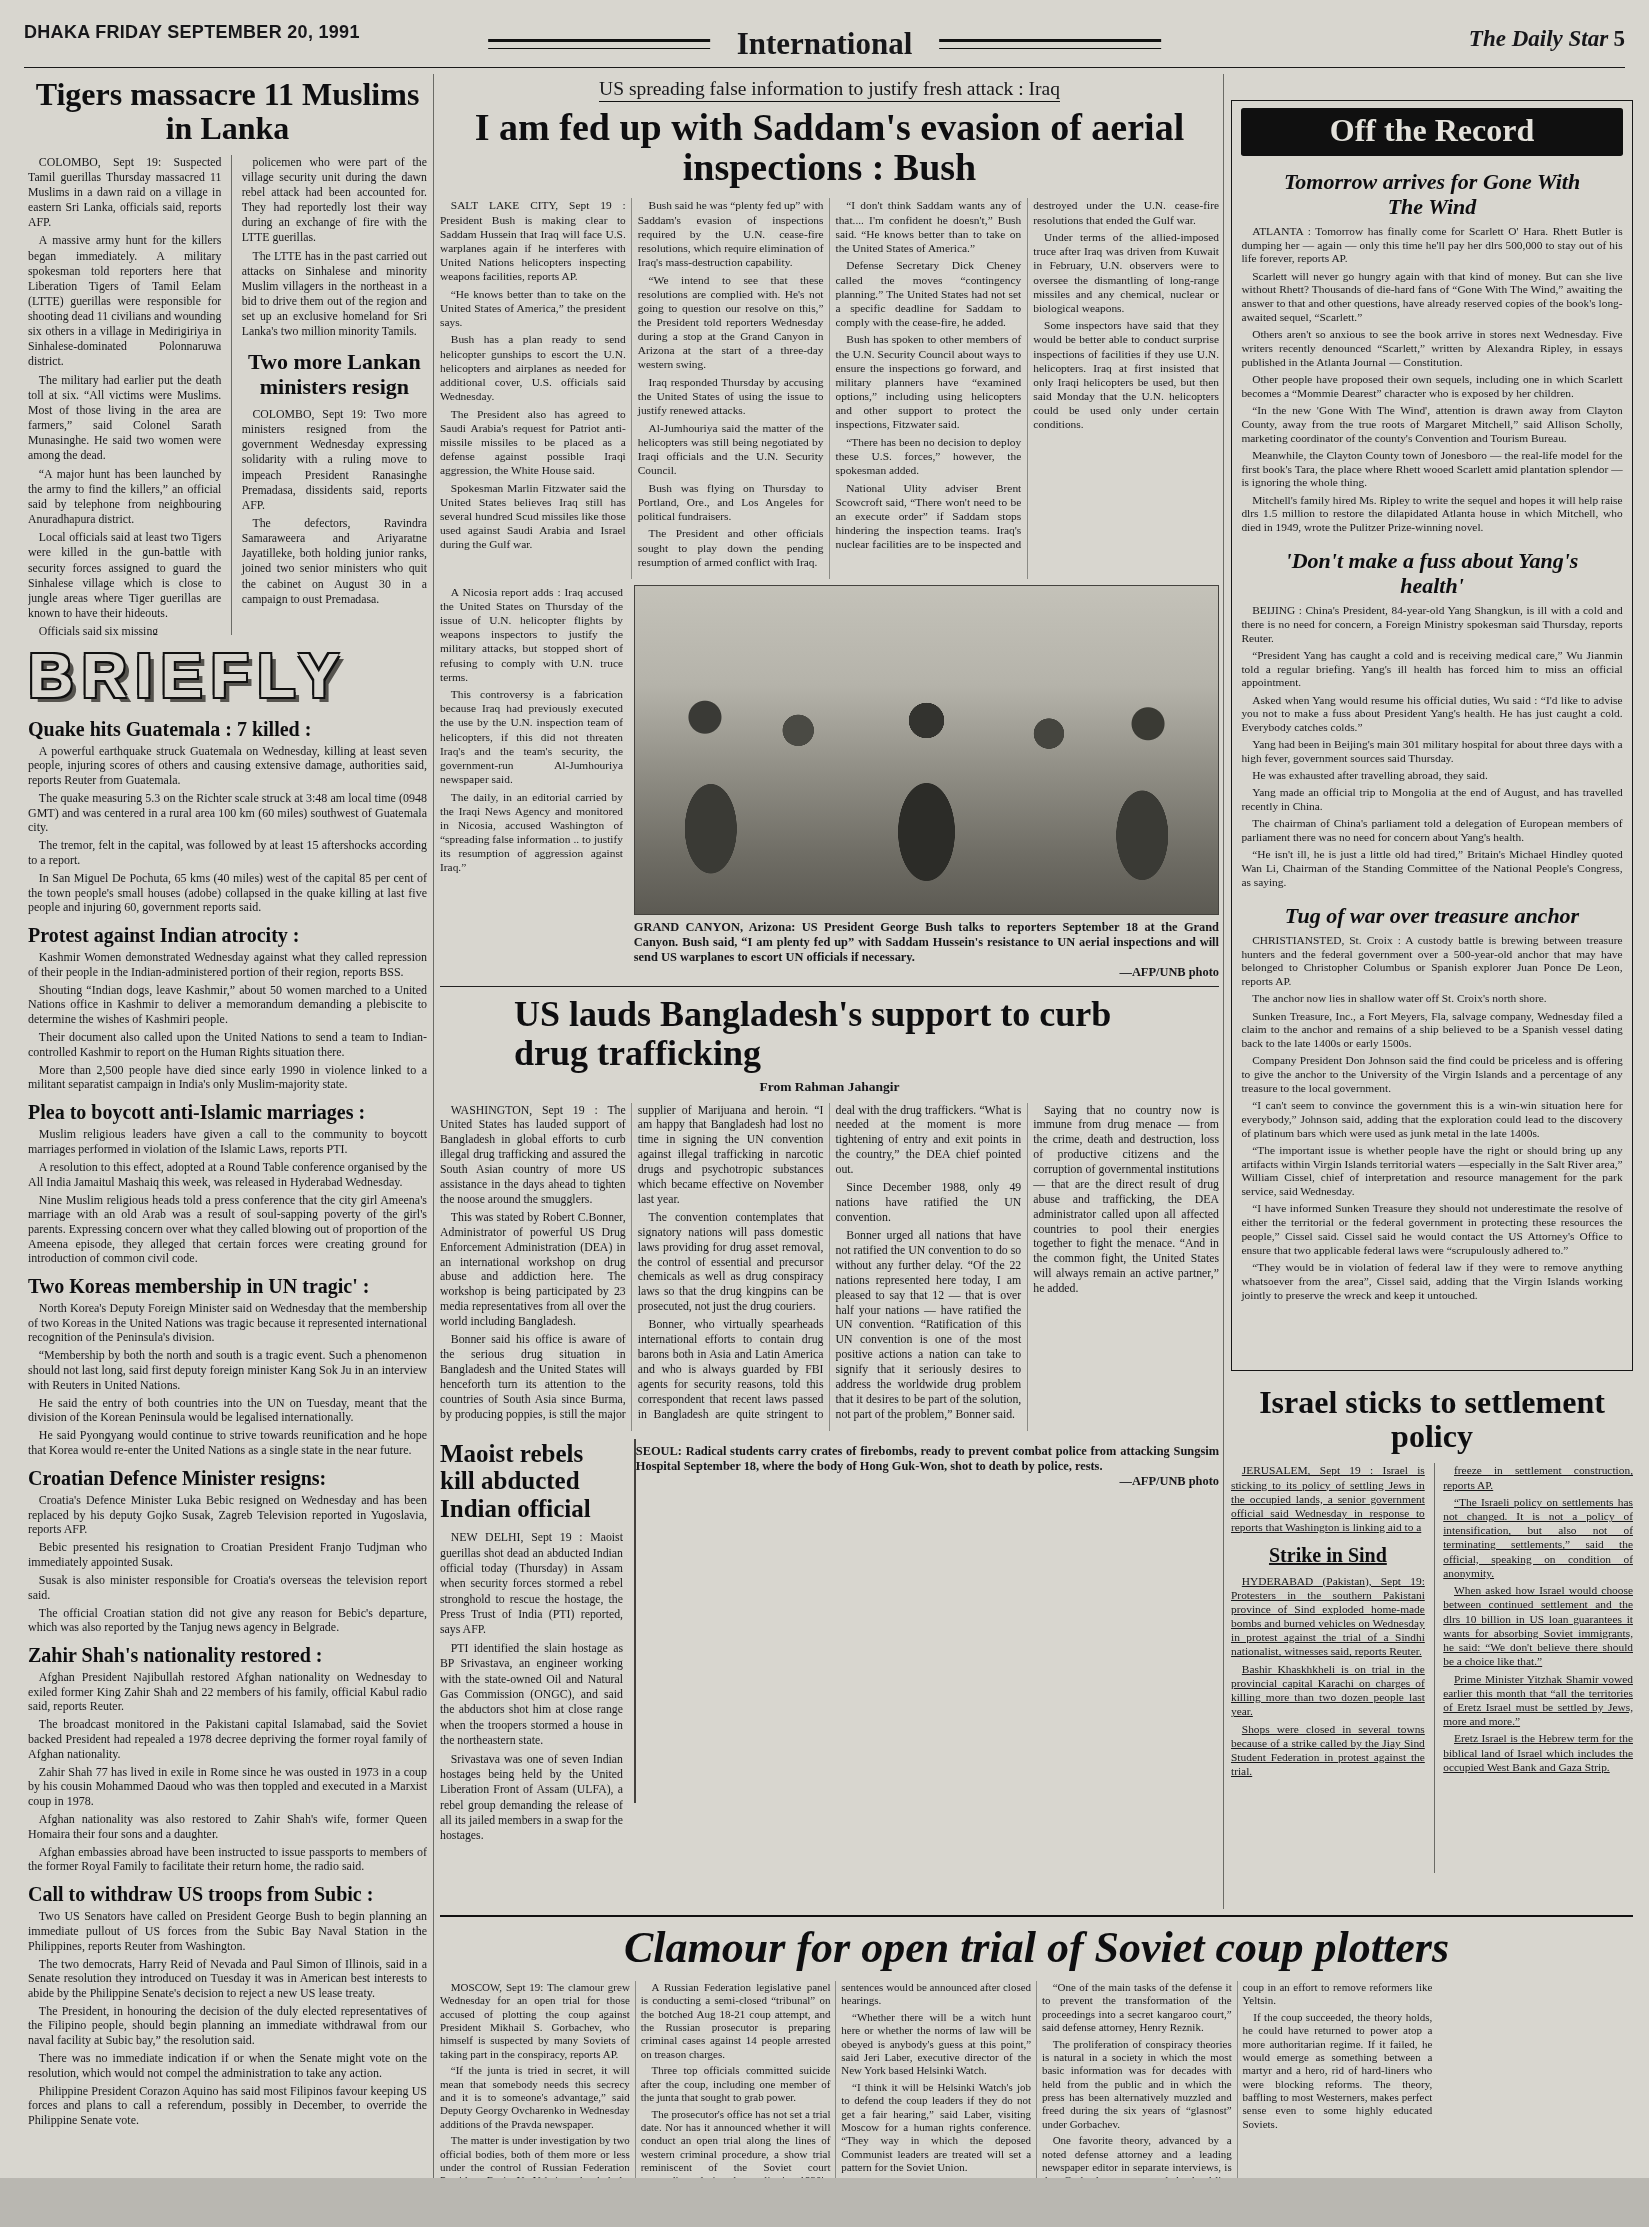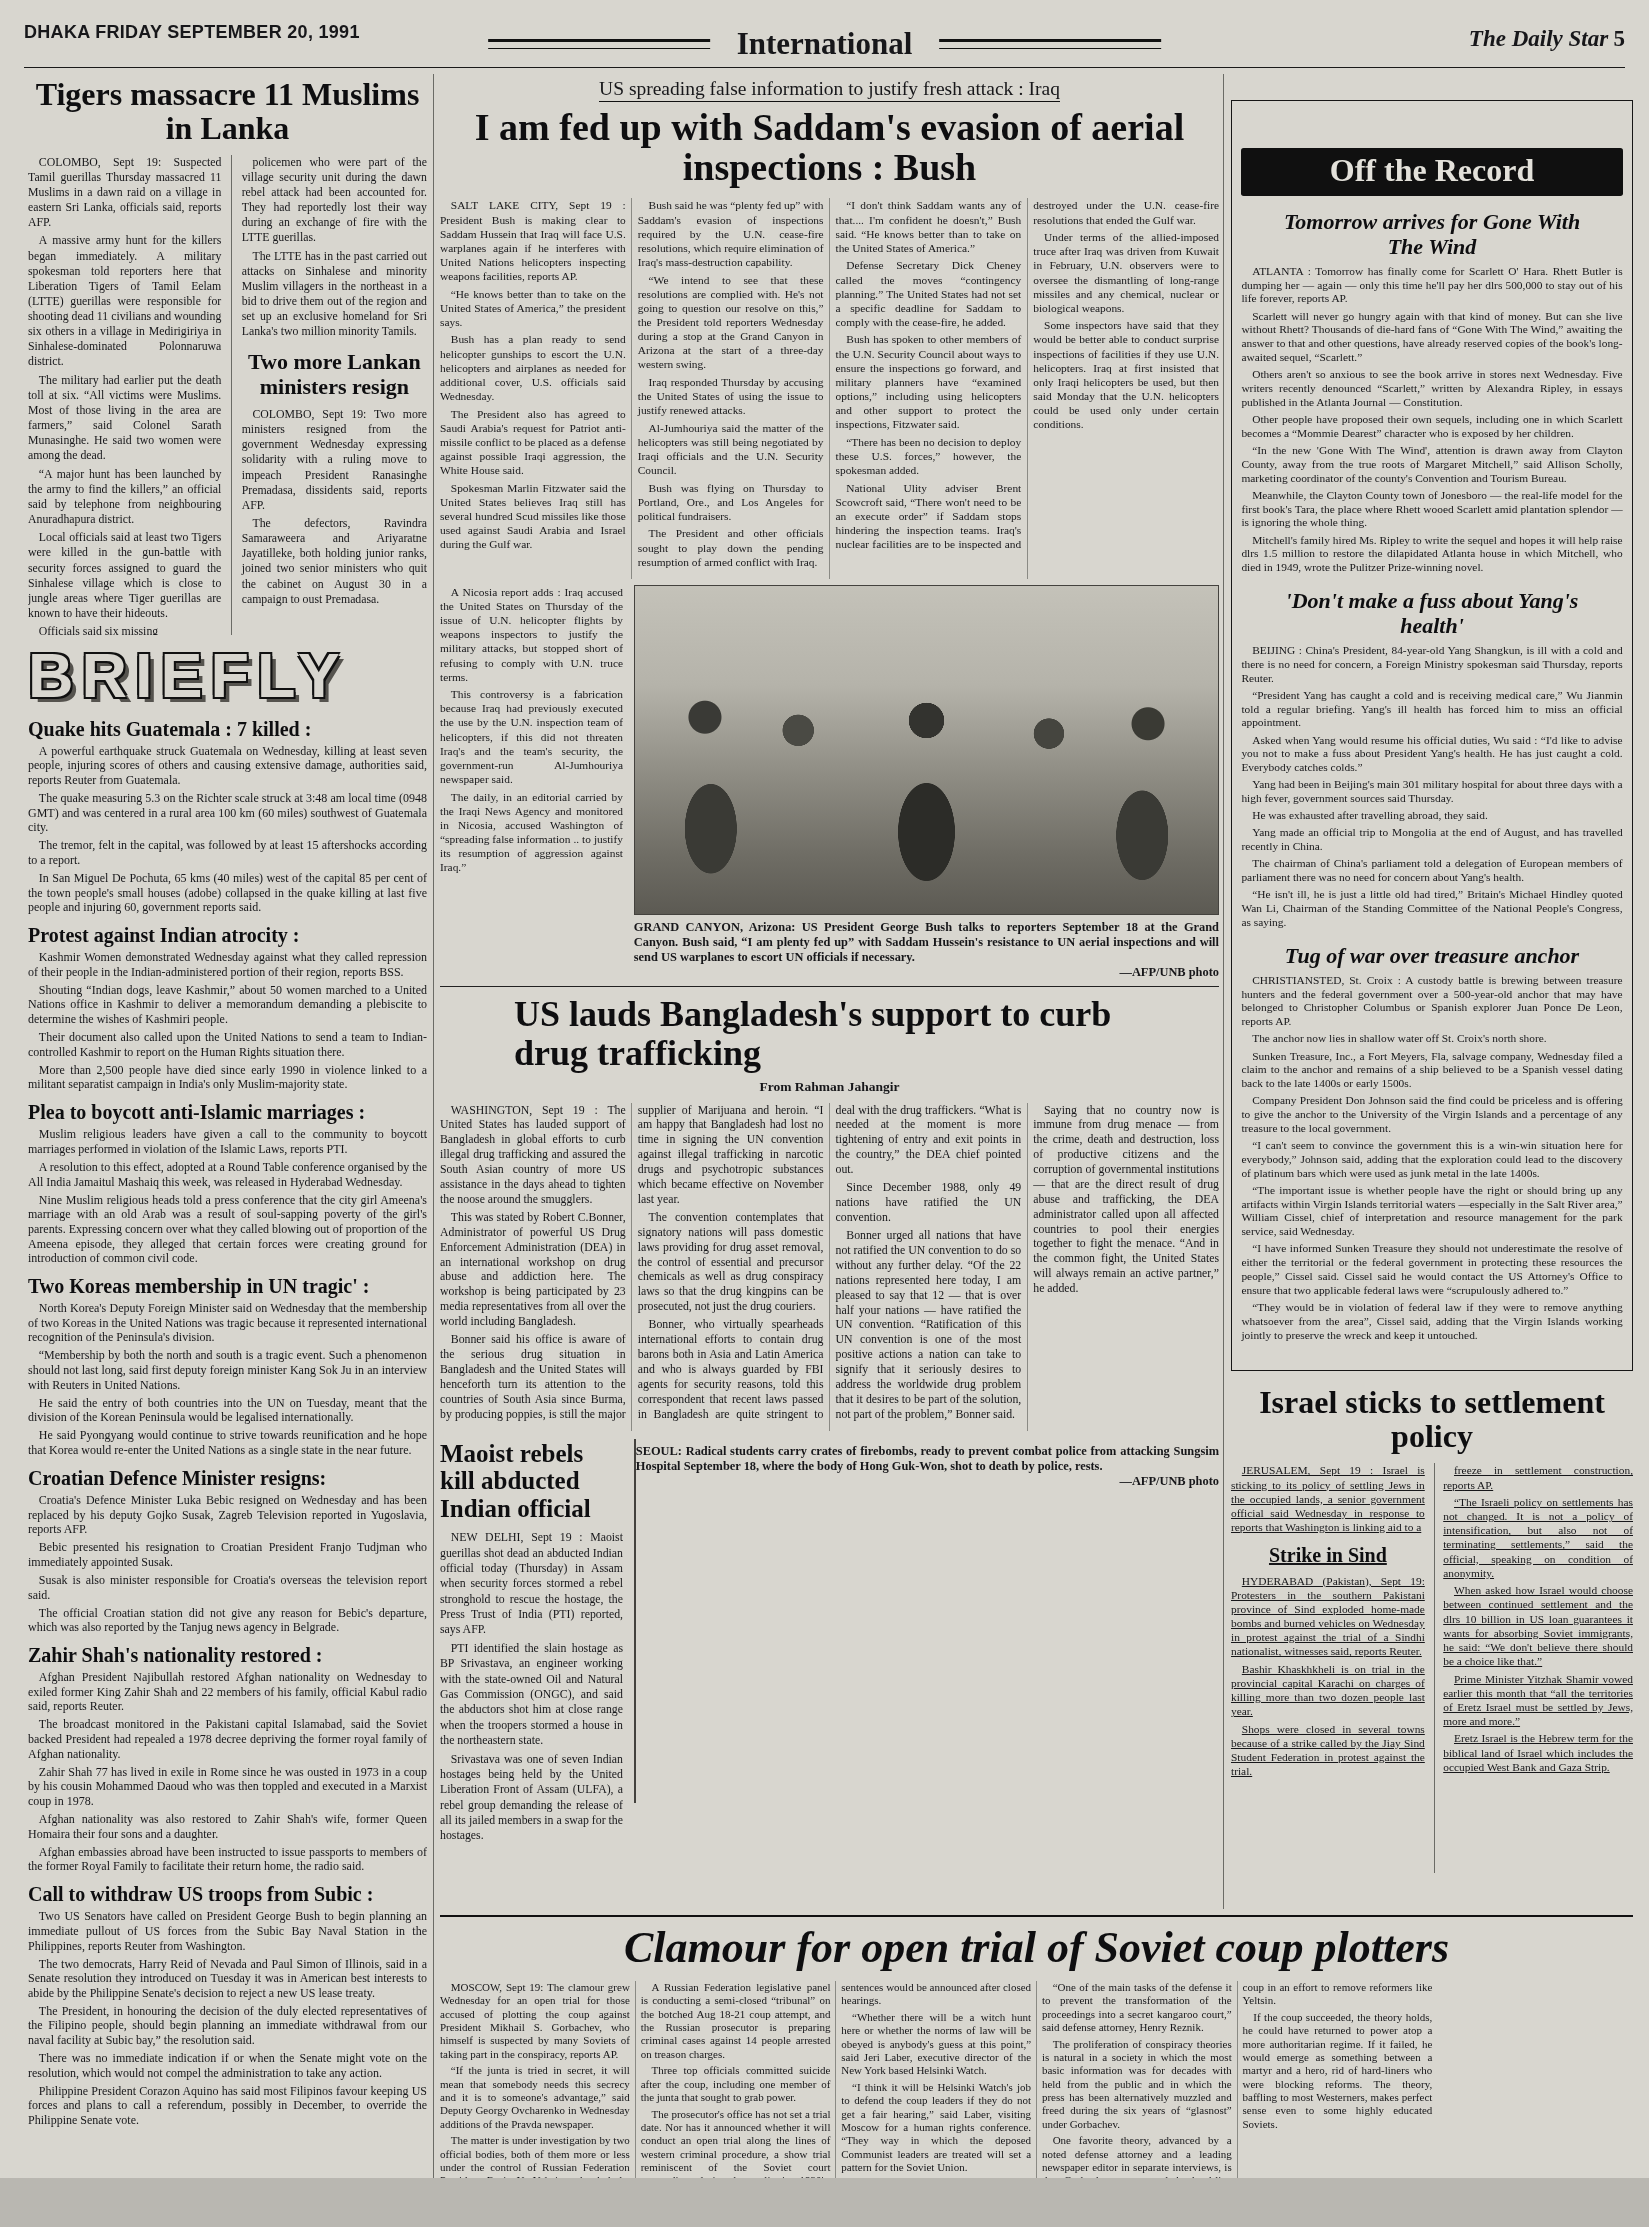--- a/index.html
+++ b/index.html
@@ -71,21 +71,21 @@
     repeating-linear-gradient(90deg, transparent 0 62px, rgba(20,20,18,.32) 62px 66px),
     radial-gradient(circle at 18% 28%, #2c2c28 0 14px, transparent 15px),
     radial-gradient(circle at 44% 24%, #23231f 0 15.5px, transparent 16px),
     radial-gradient(circle at 69% 30%, #2e2e2a 0 14px, transparent 15px),
     radial-gradient(circle at 88% 26%, #26261f 0 13.5px, transparent 14px),
     linear-gradient(180deg,#aaa89f 0%,#84827a 38%,#5f5d56 68%,#454440 100%);}
   
   .region-right{position:absolute;left:1231px;top:100px;width:402px;height:1809px;overflow:hidden;}
   .offrecord{border:1.3px solid #161616;padding:6.7px 9.4px;height:1256px;overflow:hidden;}
   .or-header{background:#101010;color:#e3e1da;text-align:center;font-size:32px;font-weight:bold;
-             padding:6.7px 0 9.4px;border-radius:2.7px;line-height:1;margin-top:40px;}
+             padding:6.7px 0 9.4px;border-radius:2.7px;line-height:1;}
   .or-head{font-size:22px;font-style:italic;font-weight:bold;text-align:center;line-height:1.14;
            margin:13.5px 40px 5.4px;}
   .or-body{font-size:11.4px;line-height:1.21;}
   .israel-head{font-size:32px;text-align:center;line-height:1.08;margin:13.5px 0 9.4px;}
   .israel-cols{display:flex;height:410px;overflow:hidden;text-decoration:underline;}
   .icol{width:194px;font-size:11.4px;line-height:1.24;}
   .icol2{border-left:0.7px solid #6b6b66;margin-left:8.7px;padding-left:8.7px;width:190px;}
   .strike-head{font-size:20px;text-align:center;margin:9.4px 0 5.4px;}
   
   .clamour{position:absolute;left:440px;top:1915px;width:1193px;height:308px;
@@ -181,21 +181,21 @@
   </div>
 
   <div class="region-center">
     <section>
       <div class="kicker"><span>US spreading false information to justify fresh attack : Iraq</span></div>
       <h1 class="bush-head">I am fed up with Saddam's evasion of aerial inspections : Bush</h1>
       <div class="newscols4 bush-cols">
           <p class="para">SALT LAKE CITY, Sept 19 : President Bush is making clear to Saddam Hussein that Iraq will face U.S. warplanes again if he interferes with United Nations helicopters inspecting weapons facilities, reports AP.</p>
           <p class="para">“He knows better than to take on the United States of America,” the president says.</p>
           <p class="para">Bush has a plan ready to send helicopter gunships to escort the U.N. helicopters and airplanes as needed for additional cover, U.S. officials said Wednesday.</p>
-          <p class="para">The President also has agreed to Saudi Arabia's request for Patriot anti-missile conflict to be placed as a defense against possible Iraqi aggression, the White House said.</p>
+          <p class="para">The President also has agreed to Saudi Arabia's request for Patriot anti-missile missiles to be placed as a defense against possible Iraqi aggression, the White House said.</p>
           <p class="para">Spokesman Marlin Fitzwater said the United States believes Iraq still has several hundred Scud missiles like those used against Saudi Arabia and Israel during the Gulf war.</p>
           <p class="para">Bush said he was “plenty fed up” with Saddam's evasion of inspections required by the U.N. cease-fire resolutions, which require elimination of Iraq's mass-destruction capability.</p>
           <p class="para">“We intend to see that these resolutions are complied with. He's not going to question our resolve on this,” the President told reporters Wednesday during a stop at the Grand Canyon in Arizona at the start of a three-day western swing.</p>
           <p class="para">Iraq responded Thursday by accusing the United States of using the issue to justify renewed attacks.</p>
           <p class="para">Al-Jumhouriya said the matter of the helicopters was still being negotiated by Iraqi officials and the U.N. Security Council.</p>
           <p class="para">Bush was flying on Thursday to Portland, Ore., and Los Angeles for political fundraisers.</p>
           <p class="para">The President and other officials sought to play down the pending resumption of armed conflict with Iraq.</p>
           <p class="para">“I don't think Saddam wants any of that.... I'm confident he doesn't,” Bush said. “He knows better than to take on the United States of America.”</p>
           <p class="para">Defense Secretary Dick Cheney called the moves “contingency planning.” The United States had not set a specific deadline for Saddam to comply with the cease-fire, he added.</p>
           <p class="para">Bush has spoken to other members of the U.N. Security Council about ways to ensure the inspections go forward, and military planners have “examined options,” including using helicopters and other support to protect the inspections, Fitzwater said.</p>

